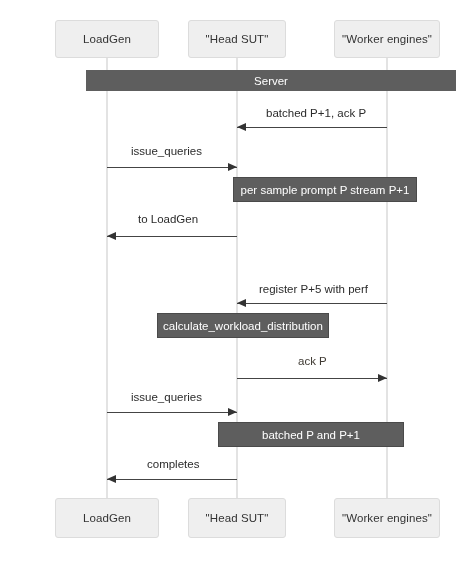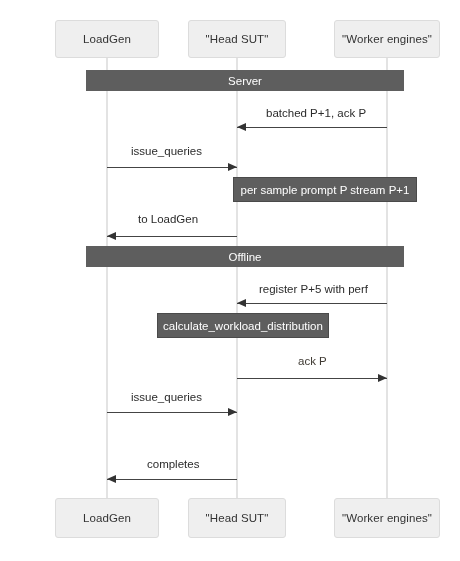--- a/index.html
+++ b/index.html
@@ -34,21 +34,21 @@
     justify-content: center;
     color: #333333;
     font-size: 11.5px;
     letter-spacing: 0.1px;
     z-index: 4;
   }
   
   .section-bar {
     position: absolute;
     left: 86px;
-    width: 318px;
+    width: 370px;
     height: 21px;
     background: #5e5e5e;
     display: flex;
     align-items: center;
     justify-content: center;
     color: #ffffff;
     font-size: 11.5px;
     z-index: 5;
   }
   
@@ -129,40 +129,40 @@
   <div class="arrow-head right" style="left:228px; top:163px;"></div>
 
   <div class="note-box" style="left:233px; top:177px; width:184px;">
     <span>per sample prompt P stream P+1</span>
   </div>
 
   <div class="msg-label" style="left:138px; top:213px;">to LoadGen</div>
   <div class="msg-line" style="left:107px; top:236px; width:130px;"></div>
   <div class="arrow-head left" style="left:107px; top:232px;"></div>
 
-  <div class="section-bar" style="top:246px;">
-    <span>Offline</span>
-  </div>
 
   <div class="msg-label" style="left:259px; top:283px;">register P+5 with perf</div>
   <div class="msg-line" style="left:237px; top:303px; width:150px;"></div>
   <div class="arrow-head left" style="left:237px; top:299px;"></div>
 
   <div class="note-box" style="left:157px; top:313px; width:172px;">
     <span>calculate_workload_distribution</span>
   </div>
 
   <div class="msg-label accent" style="left:298px; top:355px;">ack P</div>
   <div class="msg-line" style="left:237px; top:378px; width:150px;"></div>
   <div class="arrow-head right" style="left:378px; top:374px;"></div>
 
   <div class="msg-label" style="left:131px; top:391px;">issue_queries</div>
   <div class="msg-line" style="left:107px; top:412px; width:130px;"></div>
   <div class="arrow-head right" style="left:228px; top:408px;"></div>
 
+  <div class="note-box" style="left:218px; top:422px; width:186px;">
+    <span>batched P and P+1</span>
+  </div>
 
   <div class="msg-label" style="left:147px; top:458px;">completes</div>
   <div class="msg-line" style="left:107px; top:479px; width:130px;"></div>
   <div class="arrow-head left" style="left:107px; top:475px;"></div>
 
   <div class="participant" style="left:55px; top:498px; width:104px; height:40px;">
     <span>LoadGen</span>
   </div>
   <div class="participant" style="left:188px; top:498px; width:98px; height:40px;">
     <span>"Head SUT"</span>

